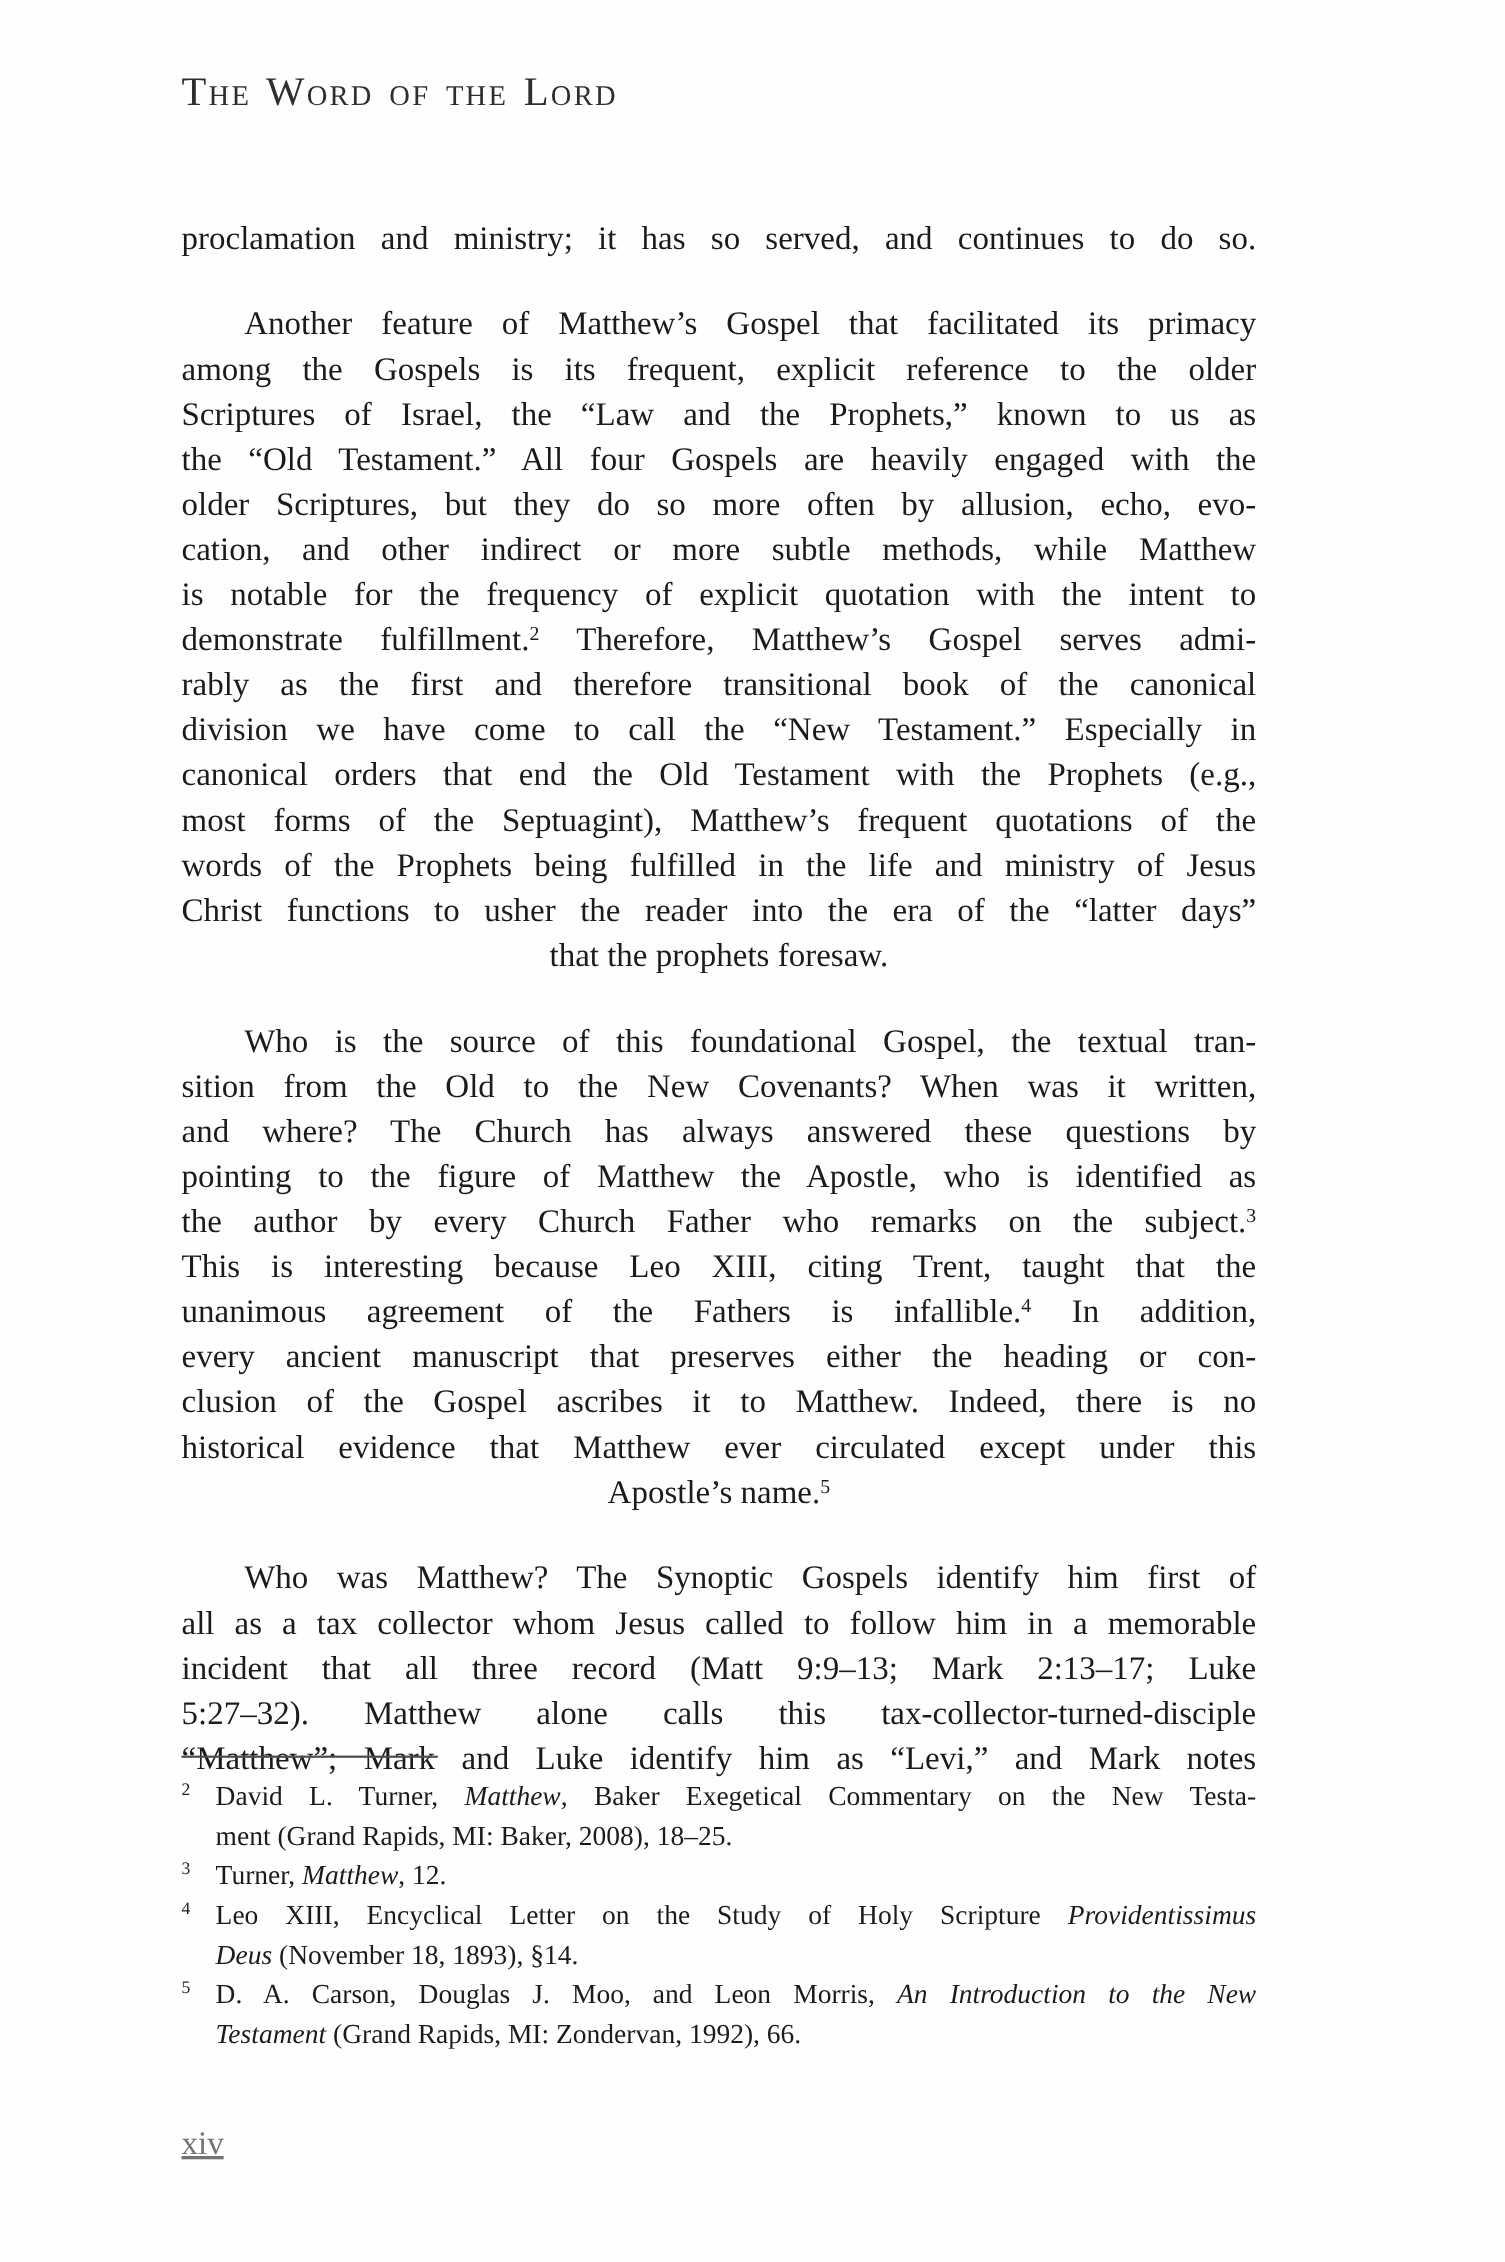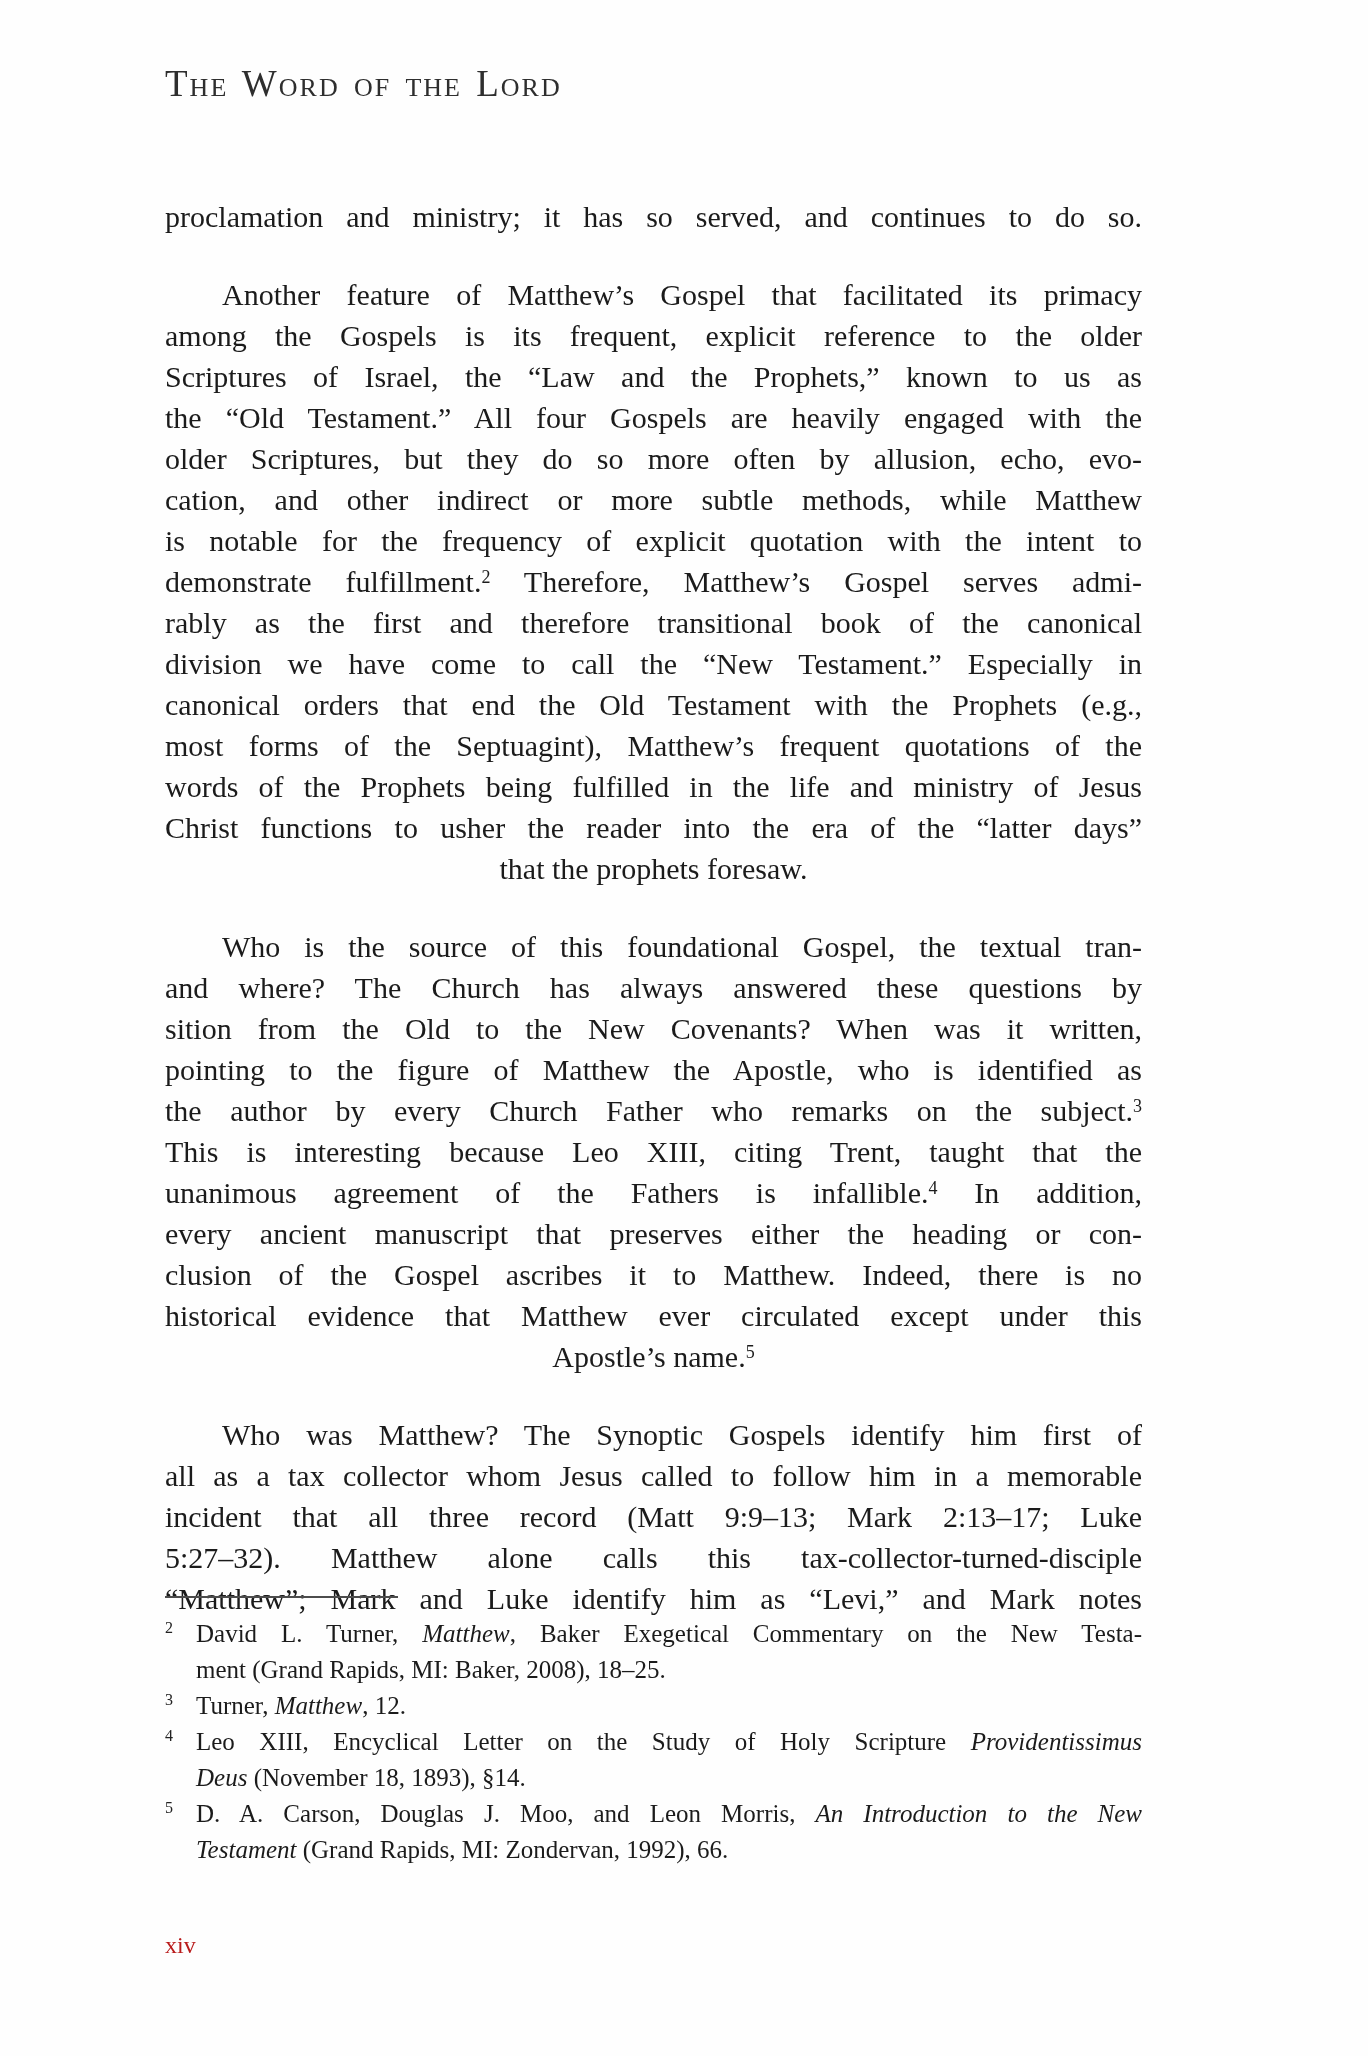--- a/index.html
+++ b/index.html
@@ -82,22 +82,23 @@
   }
   .fn-body { flex: 1 1 auto; min-width: 0; }
   .footnotes .line {
     line-height: 36px;
     height: 36px;
   }
   .page-number {
     position: absolute;
     left: 165px;
     top: 1932px;
-    font-size: 24px;
-    color: #b91c1c;
+    font-size: 30px;
+    color: #737373;
+    text-decoration: underline;
   }
 </style>
 </head>
 <body>
 
 <div class="page">
   <div class="running-head">The Word of the Lord</div>
 
   <div class="body-text">
       <div class="para">
@@ -115,22 +116,22 @@
         <div class="line j"><span>rably as the first and therefore transitional book of the canonical</span></div>
         <div class="line j"><span>division we have come to call the “New Testament.” Especially in</span></div>
         <div class="line j"><span>canonical orders that end the Old Testament with the Prophets (e.g.,</span></div>
         <div class="line j"><span>most forms of the Septuagint), Matthew’s frequent quotations of the</span></div>
         <div class="line j"><span>words of the Prophets being fulfilled in the life and ministry of Jesus</span></div>
         <div class="line j"><span>Christ functions to usher the reader into the era of the “latter days”</span></div>
         <div class="line"><span>that the prophets foresaw.</span></div>
       </div>
       <div class="para">
         <div class="line j ind"><span>Who is the source of this foundational Gospel, the textual tran-</span></div>
+        <div class="line j"><span>sition from the Old to the New Covenants? When was it written,</span></div>
         <div class="line j"><span>and where? The Church has always answered these questions by</span></div>
-        <div class="line j"><span>sition from the Old to the New Covenants? When was it written,</span></div>
         <div class="line j"><span>pointing to the figure of Matthew the Apostle, who is identified as</span></div>
         <div class="line j"><span>the author by every Church Father who remarks on the subject.</span><span class="sup">3</span></div>
         <div class="line j"><span>This is interesting because Leo XIII, citing Trent, taught that the</span></div>
         <div class="line j"><span>unanimous agreement of the Fathers is infallible.</span><span class="sup">4</span><span> In addition,</span></div>
         <div class="line j"><span>every ancient manuscript that preserves either the heading or con-</span></div>
         <div class="line j"><span>clusion of the Gospel ascribes it to Matthew. Indeed, there is no</span></div>
         <div class="line j"><span>historical evidence that Matthew ever circulated except under this</span></div>
         <div class="line"><span>Apostle’s name.</span><span class="sup">5</span></div>
       </div>
       <div class="para">

